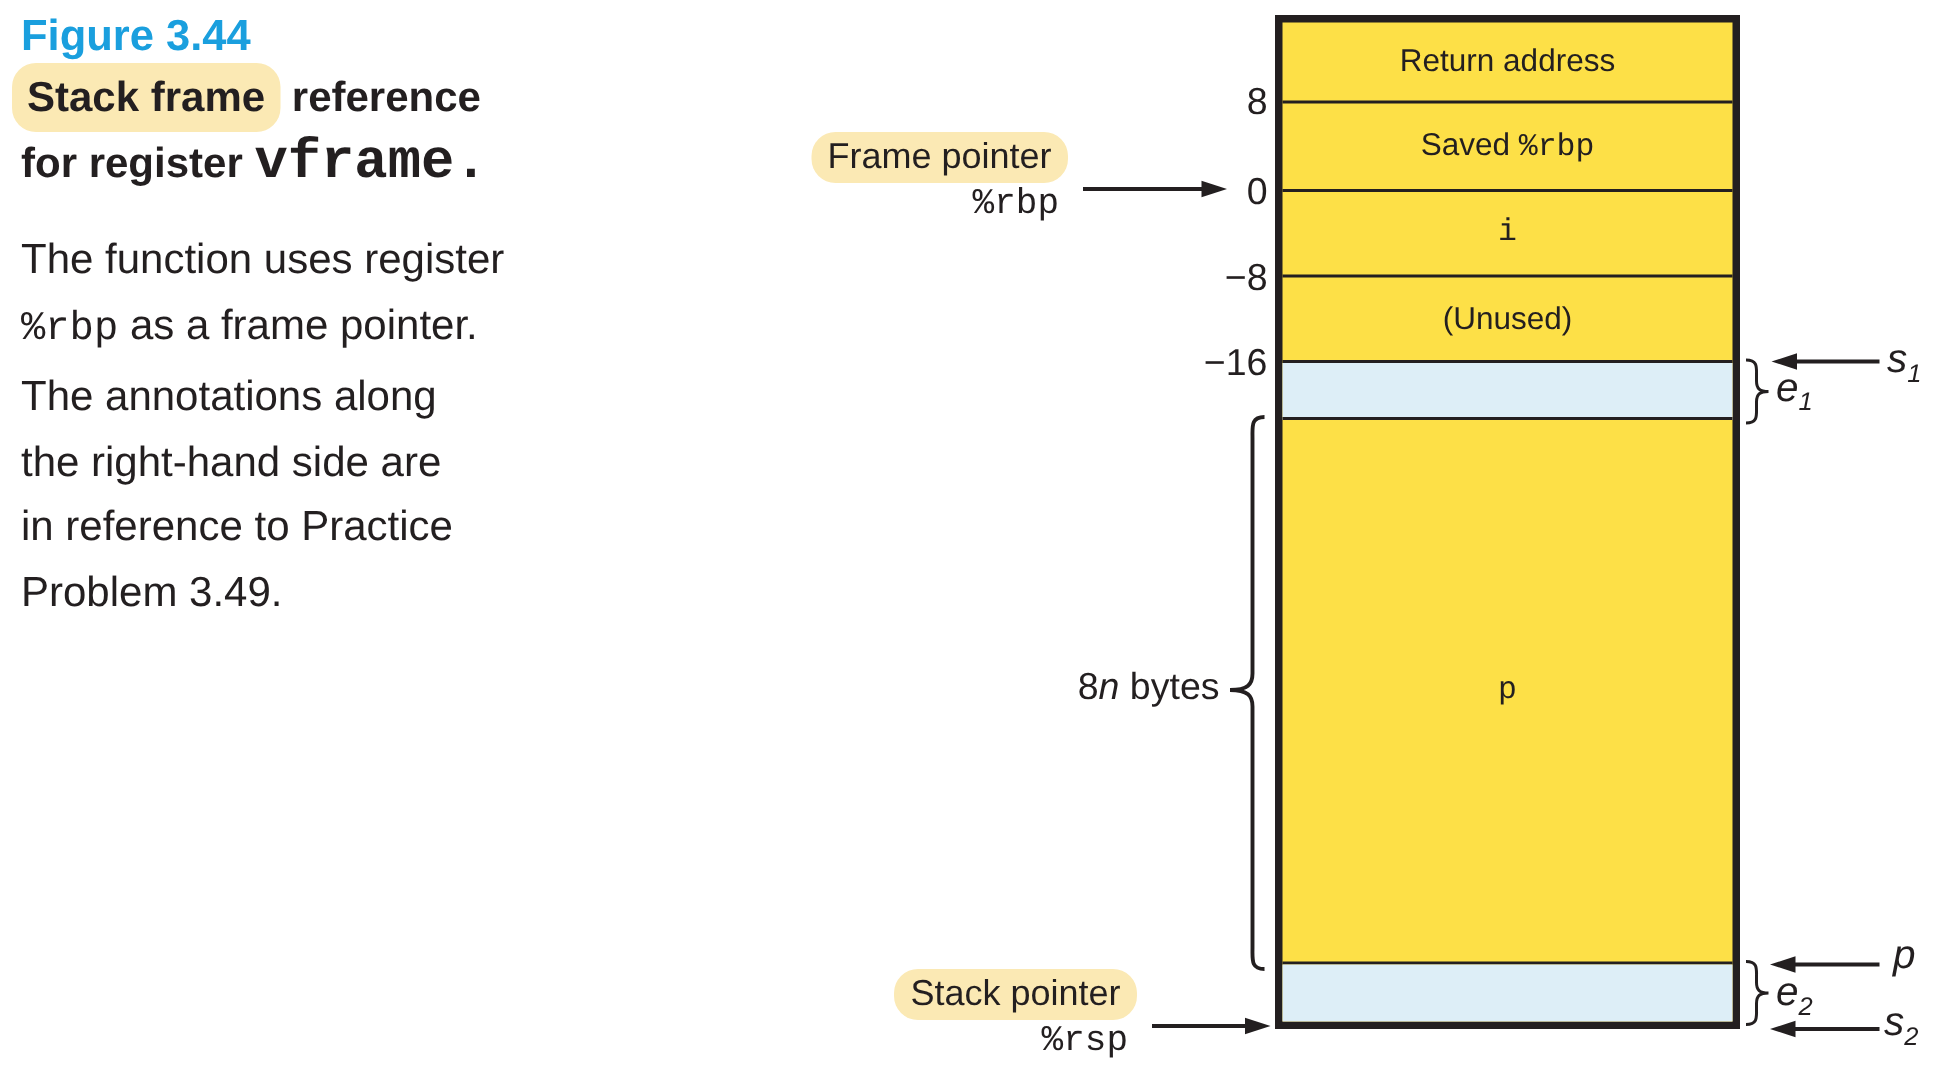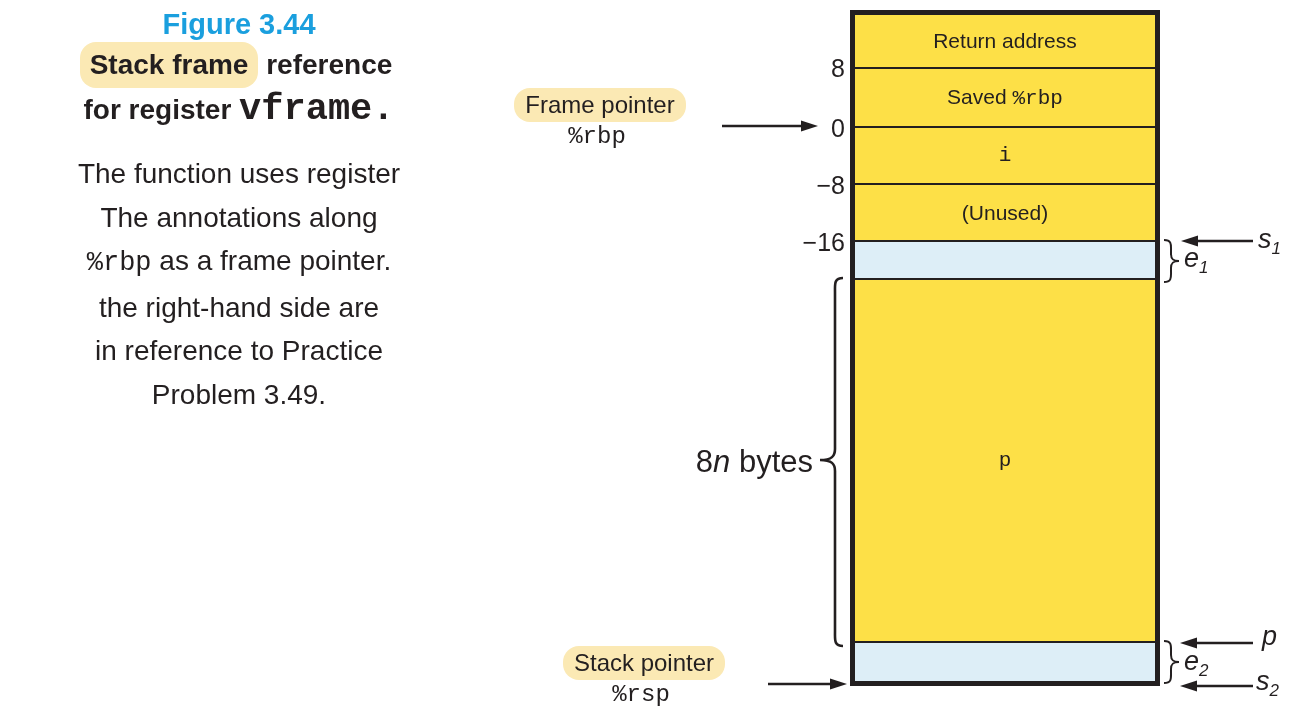--- a/index.html
+++ b/index.html
@@ -7,21 +7,21 @@
   body {
     width:1294px; height:724px;
     font-family:"Liberation Sans", sans-serif;
     color:var(--ink,#231f20);
   }
   .stage { position:relative; width:1294px; height:724px; overflow:hidden; background:#fff; }
   .abs { position:absolute; }
   .mono { font-family:"Liberation Mono","DejaVu Sans Mono",monospace; }
 
   
-  .caption { left:14px; top:6px; width:450px;text-align:center; }
+  .caption { left:14px; top:6px; width:450px; }
   .fig-label {
     font-size:29px; font-weight:bold; color:var(--figure-blue,#1a9fde);
     line-height:36px;
   }
   .cap-title { font-size:28px; font-weight:bold; line-height:42px; }
   .cap-title .code { font-weight:bold; font-size:37px; }
   .hl-pill {
     background:var(--highlight,#fbe9b4);
     border-radius:16px;
     padding:2px 10px;
@@ -46,55 +46,55 @@
   .cell.shaded { background:var(--cell-shade,#ddeef7); }
   .cell .code { font-size:21px; }
 
   
   .offset {
     position:absolute; left:770px; width:75px;
     text-align:right; font-size:25px; line-height:28px;
   }
 
   
-  .ptr-label { text-align:center; font-size:24px; }
+  .ptr-label { text-align:right; font-size:24px; }
   .ptr-label .pill {
     display:inline-block;
     background:var(--highlight,#fbe9b4);
     border-radius:16px;
     padding:3px 11px;
   }
   .ptr-label .reg { font-size:24px; margin-top:1px; padding-right:6px; }
   .fp-label { left:488px; top:88px;  width:224px; }
   .sp-label { left:530px; top:646px; width:228px; }
 
   
-  .size-label { left:640px; top:444px; width:173px; text-align:right; font-size:31px; }
+  .size-label { left:640px; top:444px; width:173px; text-align:right; font-size:25px; }
 
   
   .ann { position:absolute; font-size:27px; font-style:italic; line-height:30px; }
   .ann sub { font-size:17px; font-style:italic; line-height:0; }
 
   svg.overlay { position:absolute; left:0; top:0; pointer-events:none; }
   .stroke { stroke:var(--ink,#231f20); fill:none; }
   .fillink { fill:var(--ink,#231f20); stroke:none; }
 </style>
 </head>
 <body>
 
 <div class="stage">
 
   <div class="abs caption">
     <div class="fig-label">Figure 3.44</div>
     <div class="cap-title"><span class="hl-pill">Stack frame</span><span> reference</span></div>
     <div class="cap-title"><span>for register </span><span class="mono code">vframe.</span></div>
     <div class="cap-body">
       <div>The function uses register</div>
+      <div><span class="mono code">%rbp</span><span> as a frame pointer.</span></div>
       <div>The annotations along</div>
-      <div><span class="mono code">%rbp</span><span> as a frame pointer.</span></div>
       <div>the right-hand side are</div>
       <div>in reference to Practice</div>
       <div>Problem 3.49.</div>
     </div>
   </div>
 
   <div class="abs stack">
     <div class="cell" style="height:54px">
         <span>Return address</span>
       </div>

